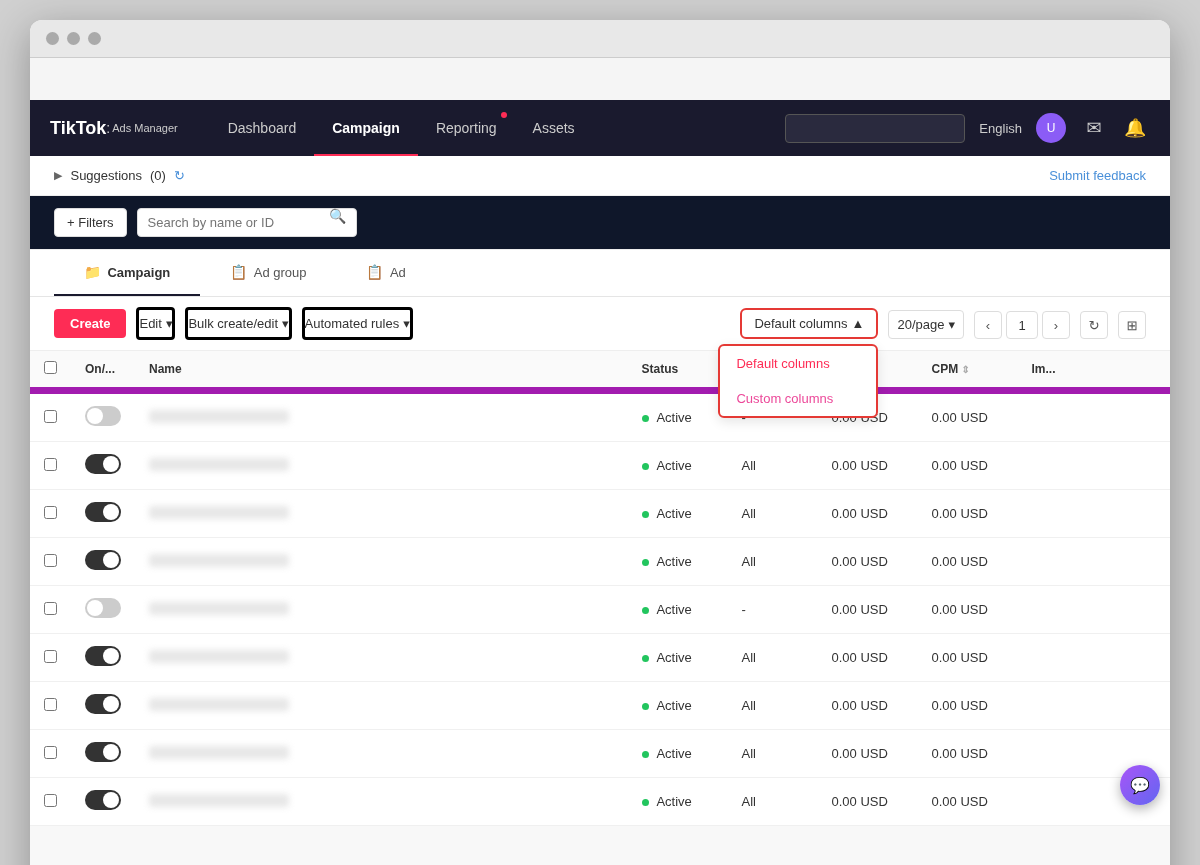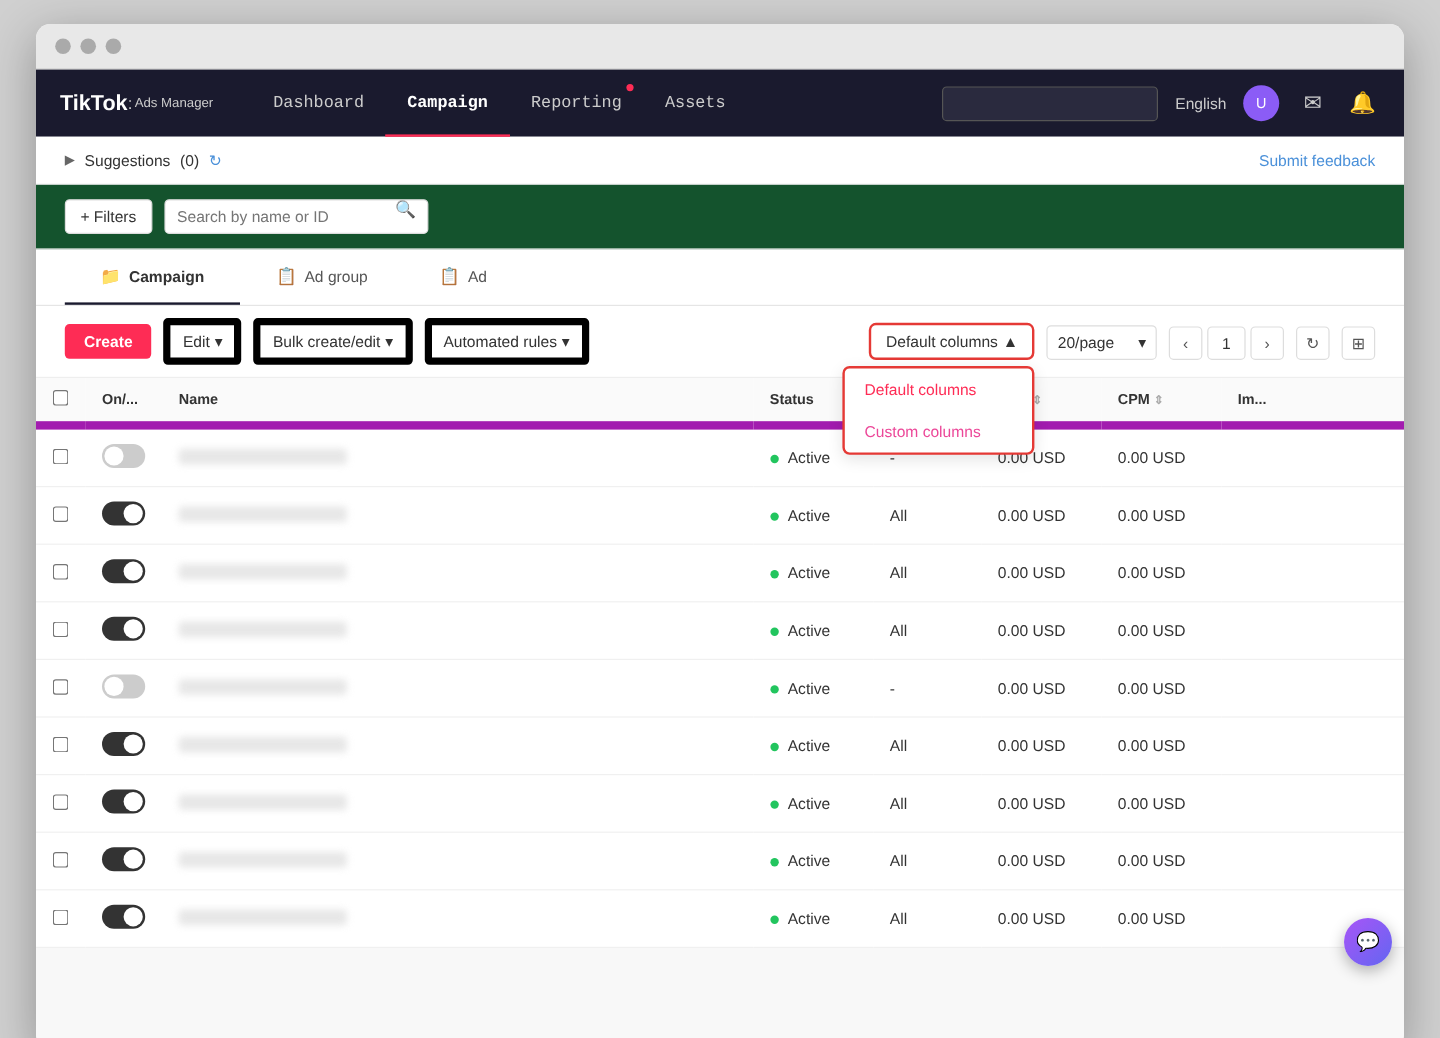--- a/index.html
+++ b/index.html
@@ -34,38 +34,38 @@
       background: #aaa;
     }
     
     .navbar {
       background: #1a1a2e;
       display: flex;
       align-items: center;
       padding: 0 20px;
       height: 56px;
       gap: 0;
+      margin-top: 42px;
     }
     .brand {
       display: flex;
       align-items: center;
       gap: 0;
       margin-right: 32px;
       color: white;
       font-weight: 700;
       font-size: 16px;
     }
     .brand-tiktok { font-size: 18px; font-weight: 800; }
     .brand-sub { font-size: 11px; font-weight: 400; color: #ccc; margin-left: 2px; }
     .nav-links {
       display: flex;
       align-items: flex-end;
       gap: 0;
       flex: 1;
-      font-family: Liberation Mono, monospace;
     }
     .nav-link {
       color: #ccc;
       padding: 0 18px;
       height: 56px;
       display: flex;
       align-items: center;
       font-size: 14px;
       cursor: pointer;
       position: relative;
@@ -156,21 +156,21 @@
       cursor: pointer;
     }
     .submit-feedback {
       color: #4a90d9;
       font-size: 13px;
       cursor: pointer;
       text-decoration: none;
     }
     
     .toolbar {
-      background: #14532d;
+      background: #0f172a;
       padding: 12px 24px;
       display: flex;
       align-items: center;
       gap: 10px;
       border-bottom: 1px solid #eee;
     }
     .filter-btn {
       border: 1px solid #ddd;
       background: white;
       padding: 6px 12px;
@@ -251,23 +251,23 @@
       background: #fe2c55;
       color: white;
       border: none;
       padding: 7px 16px;
       border-radius: 4px;
       font-size: 13px;
       font-weight: 600;
       cursor: pointer;
     }
     .dropdown-btn {
-      border: 6px solid #000000;
-      background: white;
-      padding: 6px 10px;
+      border: 3px solid #000000;
+      background: white;
+      padding: 6px 0;
       border-radius: 4px;
       font-size: 13px;
       cursor: pointer;
       color: #333;
       display: flex; align-items: center; gap: 4px;
     }
     .columns-wrapper {
       margin-left: auto;
       display: flex;
       align-items: flex-end;
@@ -305,21 +305,21 @@
     }
     .columns-dropdown-item.selected { color: #fe2c55; font-weight: 500; }
     .per-page-select {
       border: 1px solid #ddd;
       background: white;
       padding: 6px 8px;
       border-radius: 4px;
       font-size: 13px;
       color: #333;
       cursor: pointer;
-      display: flex; align-items: center; gap: 20px;
+      display: flex; align-items: center; gap: 4px;
     }
     .pagination {
       display: flex; align-items: center; gap: 4px;
     }
     .page-btn {
       width: 28px; height: 28px;
       border: 1px solid #ddd;
       background: white;
       border-radius: 4px;
       cursor: pointer;

